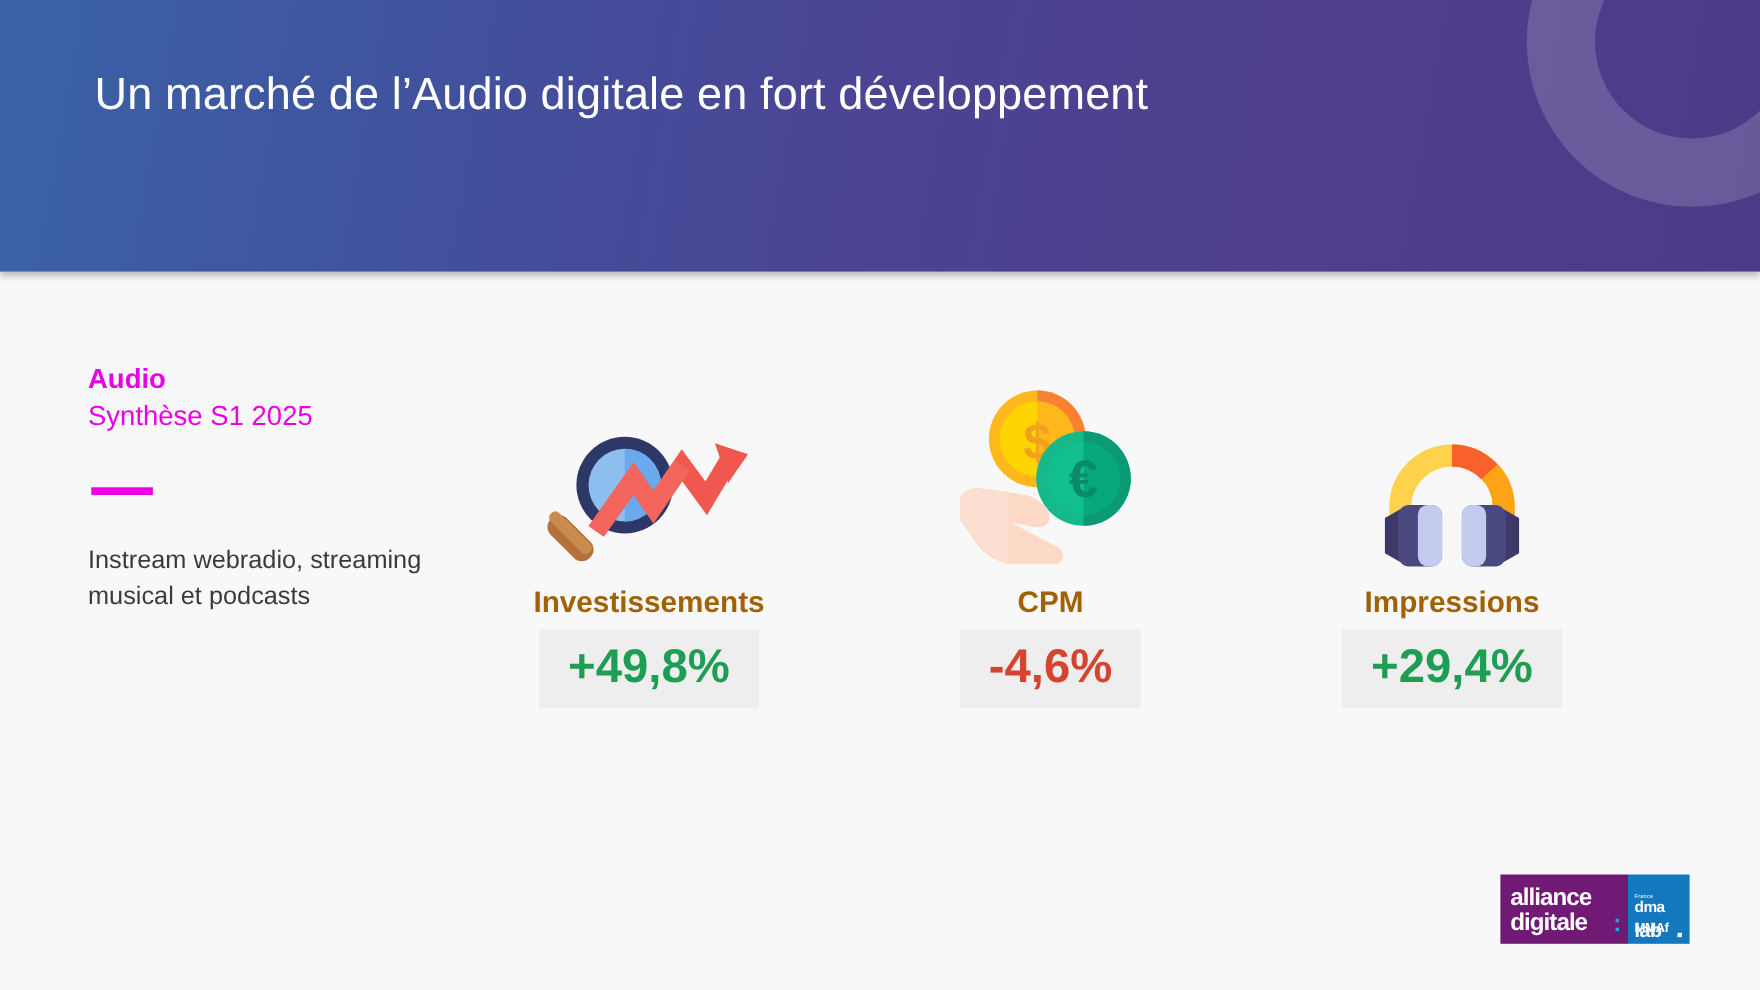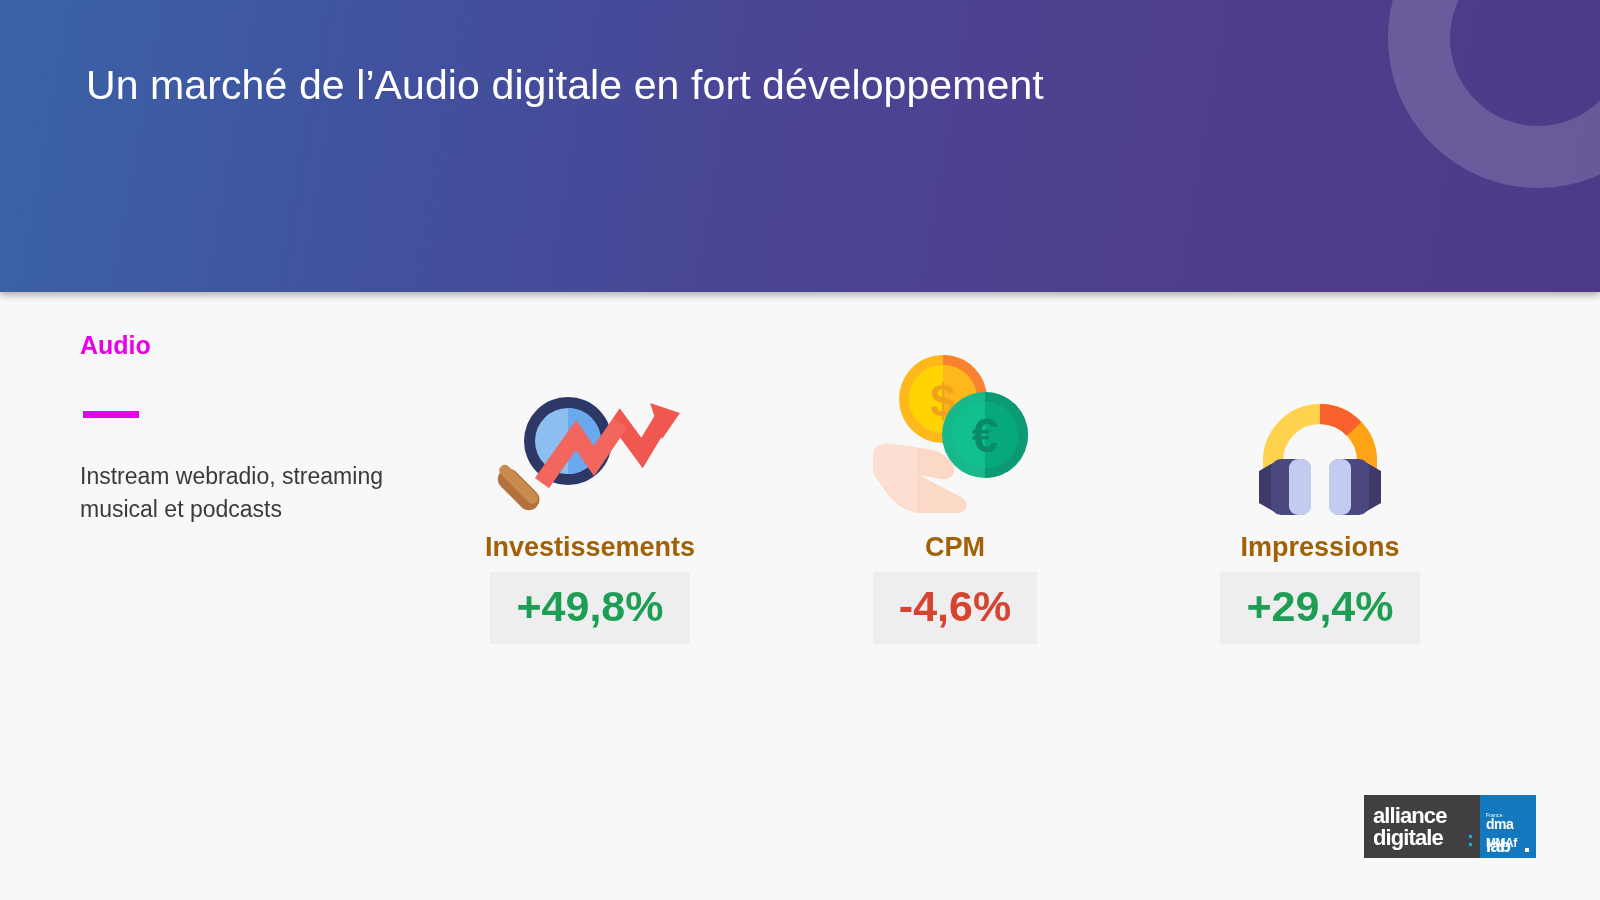--- a/index.html
+++ b/index.html
@@ -23,21 +23,21 @@
     background: #f8f8f8;
     overflow: hidden;
   }
 
   
   .header {
     position: absolute;
     left: 0;
     top: 0;
     width: 1600px;
-    height: 292px;
+    height: 247px;
     background: linear-gradient(100deg, #3a63a6 0%, #40539f 22%, #4a4594 48%, #4f3e8d 74%, #4d3a87 100%);
     overflow: hidden;
     box-shadow: 0 3px 7px rgba(60,60,70,0.40);
     z-index: 2;
   }
   .header-ring {
     position: absolute;
     right: -88px;
     top: -112px;
     width: 300px;
@@ -162,21 +162,21 @@
   .logo {
     position: absolute;
     left: 1364px;
     top: 795px;
     width: 172px;
     height: 63px;
     display: flex;
     z-index: 3;
   }
   .logo-left {
-    background: #404040;
+    background: #701a75;
     width: 116px;
     height: 63px;
     position: relative;
   }
   .logo-left .l1, .logo-left .l2 {
     position: absolute;
     left: 9px;
     color: #ffffff;
     font-weight: bold;
     font-size: 22px;
@@ -229,20 +229,21 @@
 
   <div class="header">
     <div class="header-ring"></div>
     <div class="header-title">Un marché de l’Audio digitale en fort développement</div>
   </div>
 
   <div class="body-area">
 
     <div class="info-col">
       <div class="info-title">Audio</div>
+      <div class="info-subtitle">Synthèse S1 2025</div>
       <div class="rule"></div>
       <div class="perimeter">
         <span class="val">Instream webradio, streaming musical et podcasts</span>
       </div>
     </div>
 
     <div class="stats">
 
       <div class="stat">
         <div class="stat-icon">

